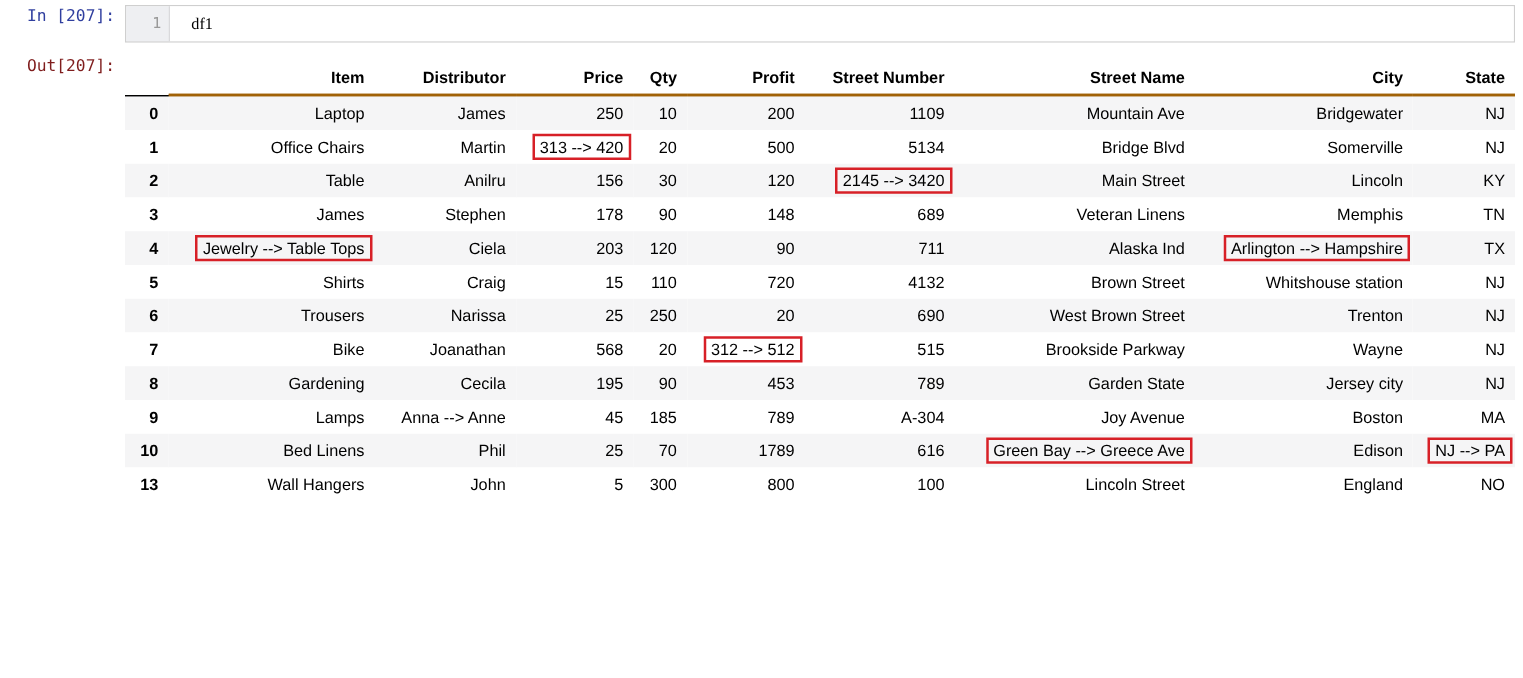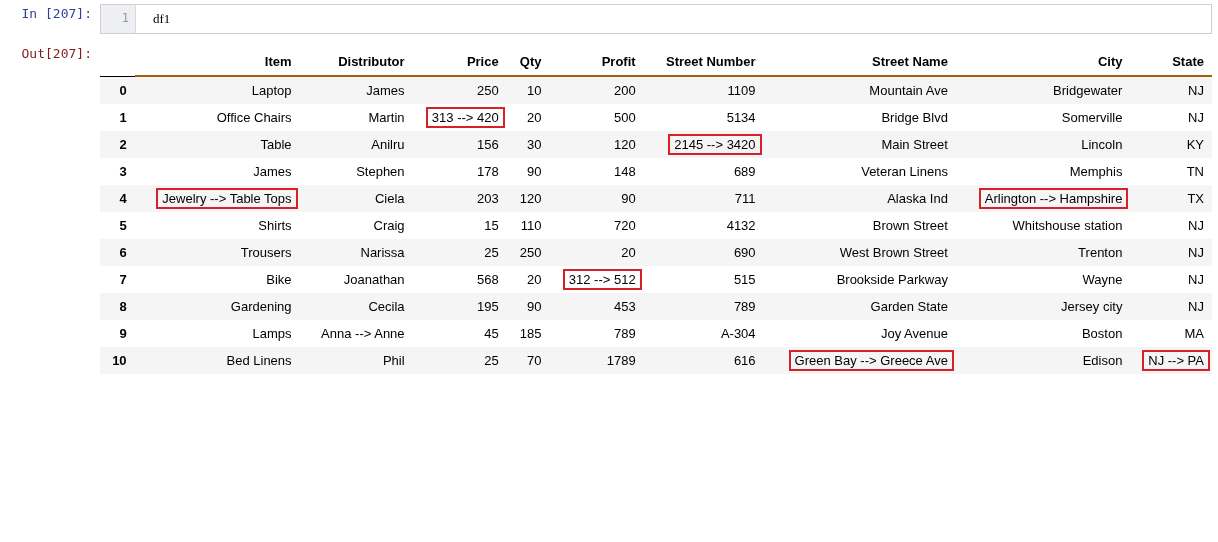--- a/index.html
+++ b/index.html
@@ -178,18 +178,30 @@
               <td>Bed Linens</td>
               <td>Phil</td>
               <td>25</td>
               <td>70</td>
               <td>1789</td>
               <td>616</td>
               <td><span class="hl">Green Bay --&gt; Greece Ave</span></td>
               <td>Edison</td>
               <td><span class="hl">NJ --&gt; PA</span></td>
             </tr>
+            <tr>
+              <th>13</th>
+              <td>Wall Hangers</td>
+              <td>John</td>
+              <td>5</td>
+              <td>300</td>
+              <td>800</td>
+              <td>100</td>
+              <td>Lincoln Street</td>
+              <td>England</td>
+              <td>NO</td>
+            </tr>
           </tbody>
       </table>
     </div>
   </div>
 
 </div>
 
 </body></html>

